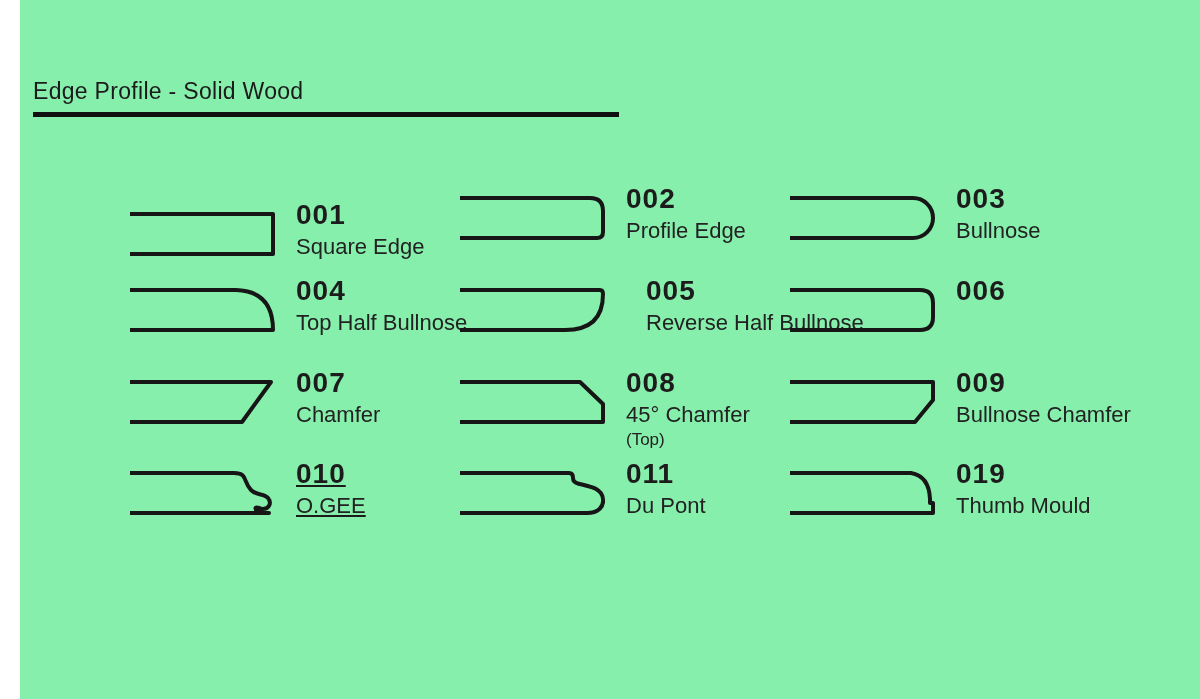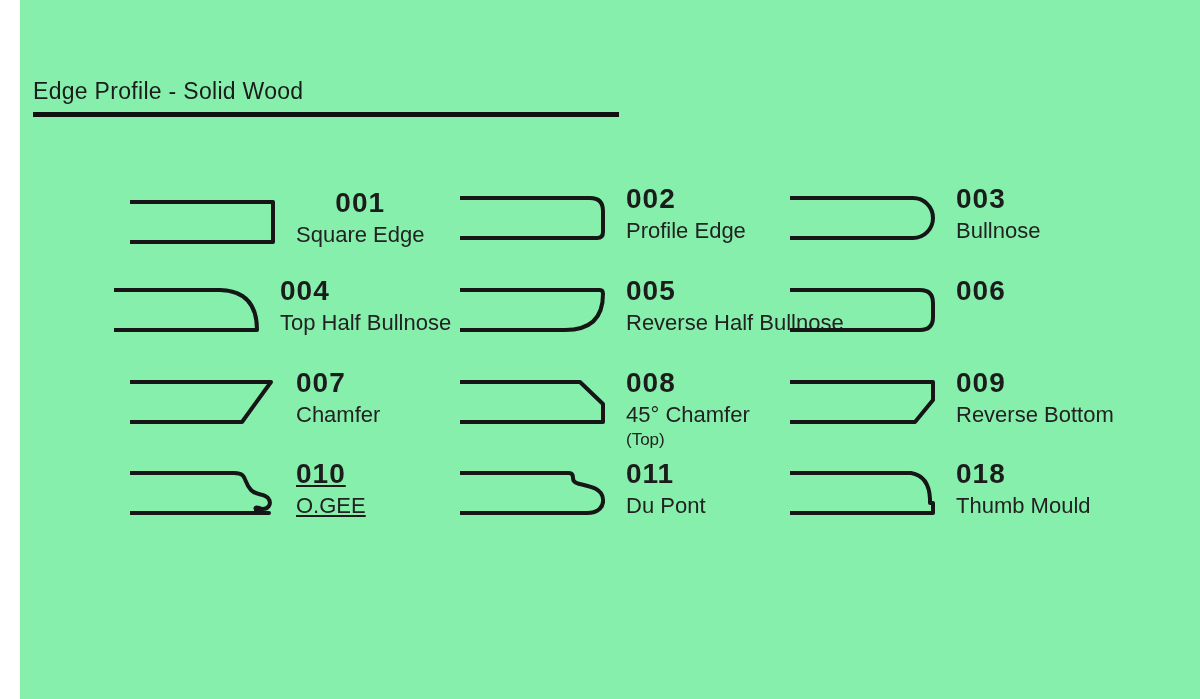--- a/index.html
+++ b/index.html
@@ -66,21 +66,21 @@
     white-space:pre;
   }
 </style>
 </head>
 <body>
 
 <div id="page">
   <div class="page-title">Edge Profile - Solid Wood</div>
   <div class="title-rule"></div>
   <div id="grid">
-      <div class="cell" style="left: 110px; top: 188px; text-align: center;">
+      <div class="cell" style="left: 110px; top: 200px;">
         <svg width="145" height="44" viewBox="0 0 145 44">
           <path d="M 0 2 H 143 V 42 H 0" fill="none" stroke="#161616" stroke-width="4" stroke-linejoin="round" stroke-linecap="butt"></path>
         </svg>
         <div class="txt">
           <div class="code">001</div>
           <div class="pname">Square Edge</div>
         </div>
       </div>
       <div class="cell" style="left: 440px; top: 184px;">
         <svg width="145" height="44" viewBox="0 0 145 44">
@@ -93,30 +93,30 @@
       </div>
       <div class="cell" style="left: 770px; top: 184px;">
         <svg width="145" height="44" viewBox="0 0 145 44">
           <path d="M 0 2 H 123 A 20 20 0 0 1 123 42 H 0" fill="none" stroke="#161616" stroke-width="4" stroke-linejoin="round" stroke-linecap="butt"></path>
         </svg>
         <div class="txt">
           <div class="code">003</div>
           <div class="pname">Bullnose</div>
         </div>
       </div>
-      <div class="cell" style="left: 94px; top: 276px; justify-content: flex-end;">
+      <div class="cell" style="left: 110px; top: 276px; justify-content: flex-end;">
         <svg width="145" height="44" viewBox="0 0 145 44">
           <path d="M 0 2 H 106 Q 143 3 143 42 H 0" fill="none" stroke="#161616" stroke-width="4" stroke-linejoin="round" stroke-linecap="butt"></path>
         </svg>
         <div class="txt">
           <div class="code">004</div>
           <div class="pname">Top Half Bullnose</div>
         </div>
       </div>
-      <div class="cell" style="left: 440px; top: 276px;">
+      <div class="cell" style="left: 440px; top: 276px; gap: 20px;">
         <svg width="145" height="44" viewBox="0 0 145 44">
           <path d="M 0 2 H 140 Q 143 2 143 6 Q 143 42 105 42 H 0" fill="none" stroke="#161616" stroke-width="4" stroke-linejoin="round" stroke-linecap="butt"></path>
         </svg>
         <div class="txt">
           <div class="code">005</div>
           <div class="pname">Reverse Half Bullnose</div>
         </div>
       </div>
       <div class="cell" style="left: 770px; top: 276px;">
         <svg width="145" height="44" viewBox="0 0 145 44">
@@ -144,21 +144,21 @@
           <div class="pname">45° Chamfer</div>
           <div class="pname2">(Top)</div>
         </div>
       </div>
       <div class="cell" style="left: 770px; top: 368px;">
         <svg width="145" height="44" viewBox="0 0 145 44">
           <path d="M 0 2 H 143 V 20 L 125 42 H 0" fill="none" stroke="#161616" stroke-width="4" stroke-linejoin="round" stroke-linecap="butt"></path>
         </svg>
         <div class="txt">
           <div class="code">009</div>
-          <div class="pname">Reverse Bottom</div>
+          <div class="pname">Bullnose Chamfer</div>
         </div>
       </div>
       <div class="cell" style="left: 110px; top: 459px; text-decoration: underline;">
         <svg width="145" height="44" viewBox="0 0 145 44">
           <path d="M 0 2 H 104 C 118 2 113 11 121 19 C 127 25 134 22 138 27 C 142 32 139 38 133 38 C 129 38 127.5 35 125.5 37 C 125.5 41 130 42 139 42 H 0" fill="none" stroke="#161616" stroke-width="4" stroke-linejoin="round" stroke-linecap="butt"></path>
         </svg>
         <div class="txt">
           <div class="code">010</div>
           <div class="pname">O.GEE</div>
         </div>
@@ -170,18 +170,18 @@
         <div class="txt">
           <div class="code">011</div>
           <div class="pname">Du Pont</div>
         </div>
       </div>
       <div class="cell" style="left: 770px; top: 459px;">
         <svg width="145" height="44" viewBox="0 0 145 44">
           <path d="M 0 2 H 121 Q 139 5 140 28 V 32 H 143 V 42 H 0" fill="none" stroke="#161616" stroke-width="4" stroke-linejoin="round" stroke-linecap="butt"></path>
         </svg>
         <div class="txt">
-          <div class="code">018</div>
+          <div class="code">019</div>
           <div class="pname">Thumb Mould</div>
         </div>
       </div>
     </div>
 </div>
 
 </body></html>

